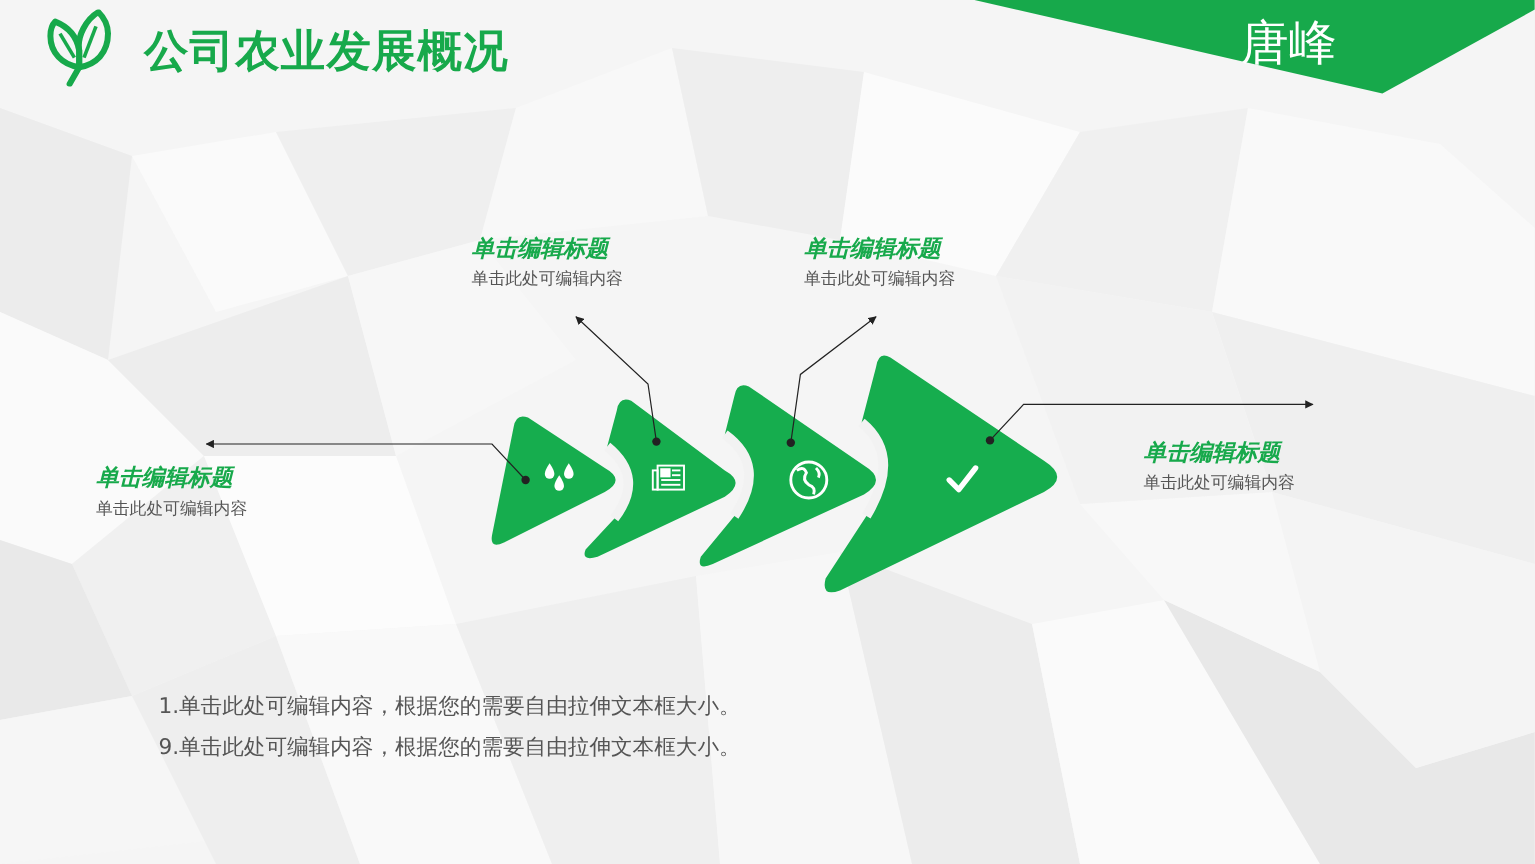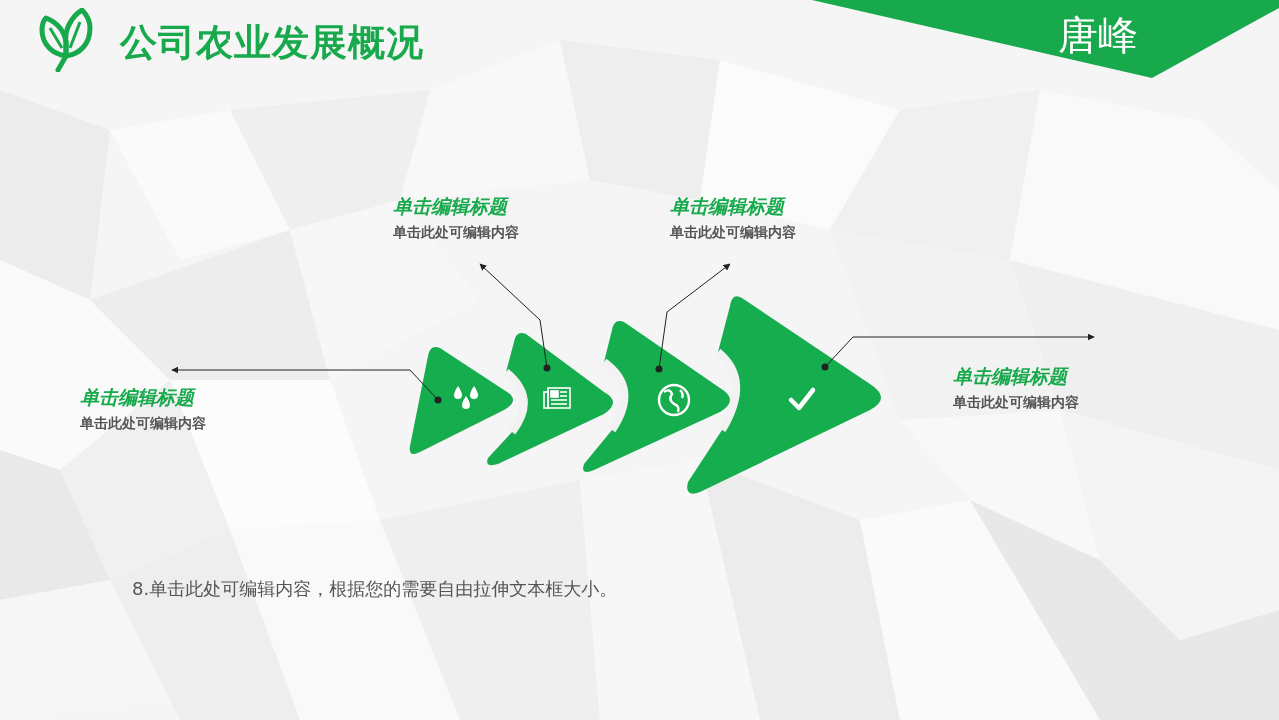--- a/index.html
+++ b/index.html
@@ -1,25 +1,25 @@
 <!DOCTYPE html>
 <html><head>
 <meta charset="utf-8">
 <style>
   html, body { margin:0; padding:0; }
   body { width:1279px; height:720px; overflow:hidden; position:relative; background:#f4f4f4; font-family:"DejaVu Sans", "Liberation Sans", sans-serif; }
   .bg { position:absolute; left:0; top:0; width:1279px; height:720px; }
   .header-logo { position:absolute; left:36px; top:8px; width:60px; height:64px; }
   .page-title { position:absolute; left:120px; top:18px; font-size:37px; font-weight:bold; color:#17a94b; letter-spacing:1px;font-family:Liberation Mono, monospace; }
   .banner { position:absolute; left:812px; top:0; width:467px; height:80px; }
-  .banner-name { position:absolute; left:1058px; top:8px; font-size:40px; color:#ffffff; }
+  .banner-name { position:absolute; left:1034px; top:8px; font-size:40px; color:#ffffff; }
   .arrows { position:absolute; left:0; top:0; width:1279px; height:720px; }
   .callout { position:absolute; }
   .callout-title { font-size:19px; font-weight:bold; color:#17a94b; white-space:nowrap;font-style:italic; }
-  .callout-desc { font-size:14px; color:#555555; margin-top:4px; white-space:nowrap;font-weight:bold; }
+  .callout-desc { font-size:14px; color:#555555; margin-top:4px; white-space:nowrap; }
   .body-text { position:absolute; left:132px; top:572px; font-size:18px; color:#555555; line-height:34px; }
   .body-line { white-space:nowrap; }
 </style>
 </head>
 <body>
 
 <svg class="bg" viewBox="0 0 1279 720">
   <rect width="1279" height="720" fill="#f5f5f5"></rect>
   <polygon points="0,90 110,130 90,300 0,260" fill="#ececec"></polygon>
   <polygon points="110,130 230,110 290,230 180,260" fill="#fafafa"></polygon>
@@ -132,14 +132,15 @@
 <div class="callout" style="left:670px; top:194px;">
   <div class="callout-title">单击编辑标题</div>
   <div class="callout-desc">单击此处可编辑内容</div>
 </div>
 <div class="callout" style="left:953px; top:364px;">
   <div class="callout-title">单击编辑标题</div>
   <div class="callout-desc">单击此处可编辑内容</div>
 </div>
 
 <div class="body-text">
-  <div class="body-line">8.单击此处可编辑内容，根据您的需要自由拉伸文本框大小。</div>
+  <div class="body-line">1.单击此处可编辑内容，根据您的需要自由拉伸文本框大小。</div>
+  <div class="body-line">9.单击此处可编辑内容，根据您的需要自由拉伸文本框大小。</div>
 </div>
 
 </body></html>

